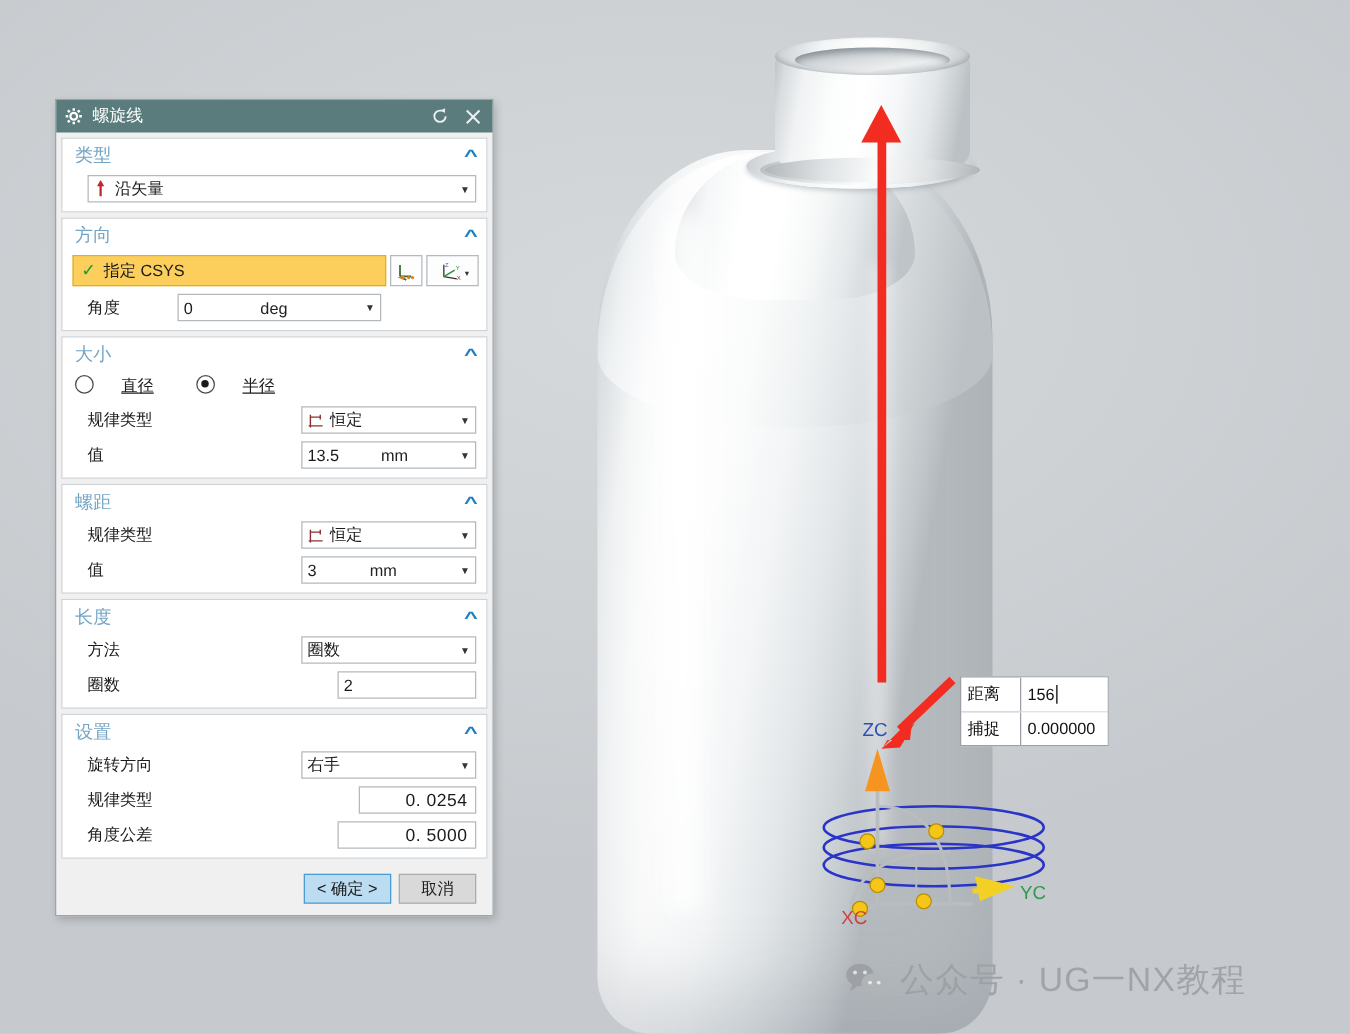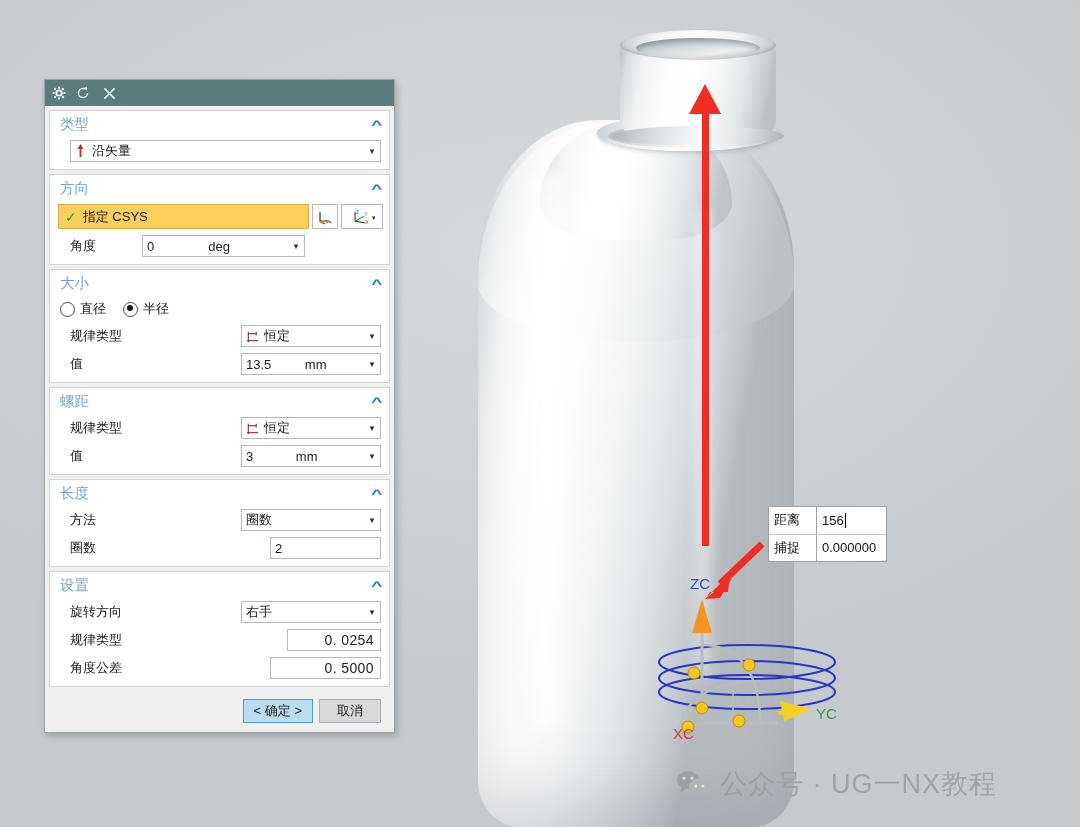--- a/index.html
+++ b/index.html
@@ -87,21 +87,21 @@
   .arrow-shaft{position:absolute;left:702px;top:104px;width:7px;height:442px;background:#f22c20;}
   .arrow-head{position:absolute;left:689px;top:84px;width:0;height:0;
     border-left:16px solid transparent;border-right:16px solid transparent;
     border-bottom:30px solid #f22c20;}
   .arrow2{position:absolute;left:700px;top:540px;width:66px;height:66px;}
   
   .triad{position:absolute;left:660px;top:575px;width:210px;height:165px;}
   .helix-svg{position:absolute;left:655px;top:630px;width:230px;height:110px;}
   
   #dist-box{
-    position:absolute;left:768px;top:506px;width:117px;height:54px;
+    position:absolute;left:768px;top:541px;width:117px;height:54px;
     border:1px solid #9aa0a6;background:#ffffff;display:flex;flex-direction:column;
     font-size:13px;color:#111;
   }
   #dist-box .row{display:flex;height:27px;align-items:center;}
   #dist-box .lbl{width:42px;padding-left:5px;font-size:13px;}
   #dist-box .val{flex:1;border-left:1px solid #9aa0a6;height:100%;display:flex;
     align-items:center;padding-left:5px;background:#fff;position:relative;}
   #dist-box .row+.row{border-top:1px solid #c9ced2;}
   .caret{display:inline-block;width:1px;height:15px;background:#000;margin-left:1px;}
   
@@ -131,21 +131,21 @@
     align-items:center;padding:0 4px;box-sizing:border-box;font-size:13px;}
   .dd-arrow{margin-left:auto;color:#333;font-size:8px;padding-left:6px;}
   .unit{margin-left:auto;padding-right:8px;color:#222;}
   .csys-row{display:flex;align-items:stretch;padding:3px 6px 3px 8px;gap:3px;}
   .csys-main{flex:1;background:#fccf5c;border:1px solid #d9ae45;display:flex;
     align-items:center;gap:6px;padding:0 6px;height:25px;box-sizing:border-box;}
   .chk{color:#1f9d2f;font-size:14px;font-weight:bold;}
   .icon-btn{width:26px;height:25px;border:1px solid #b4b9bd;background:#fdfdfd;
     display:flex;align-items:center;justify-content:center;box-sizing:border-box;}
   .icon-btn-wide{width:42px;}
-  .radio-row{display:flex;align-items:center;gap:5px;padding:4px 8px 4px 10px;}
+  .radio-row{display:flex;align-items:flex-start;gap:22px;padding:4px 8px 4px 10px;text-decoration:underline;}
   .radio{width:13px;height:13px;border:1.4px solid #4a4a4a;border-radius:50%;
     display:inline-block;position:relative;background:#fff;}
   .radio.on::after{content:"";position:absolute;left:2.5px;top:2.5px;width:6px;height:6px;
     border-radius:50%;background:#1b1b1b;}
   .rlabel{font-size:13px;margin-right:12px;}
   .btn-row{display:flex;justify-content:flex-end;gap:6px;padding:8px 9px 9px 0;text-align:center;}
   .btn{height:24px;min-width:62px;padding:0 10px;font-size:13px;display:flex;
     align-items:center;justify-content:center;box-sizing:border-box;cursor:pointer;}
   .btn.ok{background:#bcdcf2;border:1px solid #4b9bd4;}
   .btn.cancel{background:#d9d9d9;border:1px solid #a9adb1;}
@@ -247,20 +247,21 @@
         <line x1="8" y1="0.6" x2="8" y2="3"></line>
           <line x1="8" y1="13" x2="8" y2="15.4"></line>
         <line x1="0.6" y1="8" x2="3" y2="8"></line>
           <line x1="13" y1="8" x2="15.4" y2="8"></line>
         <line x1="2.6" y1="2.6" x2="4.3" y2="4.3"></line>
           <line x1="11.7" y1="11.7" x2="13.4" y2="13.4"></line>
         <line x1="13.4" y1="2.6" x2="11.7" y2="4.3"></line>
           <line x1="4.3" y1="11.7" x2="2.6" y2="13.4"></line>
       </g>
     </svg>
+    <span class="ttl">螺旋线</span>
     <span class="tb-btn">
       <svg width="14" height="14" viewBox="0 0 16 16">
         <path d="M13.2,8 A5.2,5.2 0 1 1 8,2.8 L11,2.8" fill="none" stroke="#e9efef" stroke-width="1.7"></path>
         <polygon points="12.6,0.6 12.6,5 8.6,2.8" fill="#e9efef"></polygon>
       </svg>
     </span>
     <span class="tb-btn">
       <svg width="13" height="13" viewBox="0 0 14 14">
         <line x1="1.5" y1="1.5" x2="12.5" y2="12.5" stroke="#e9efef" stroke-width="1.8"></line>
         <line x1="12.5" y1="1.5" x2="1.5" y2="12.5" stroke="#e9efef" stroke-width="1.8"></line>

